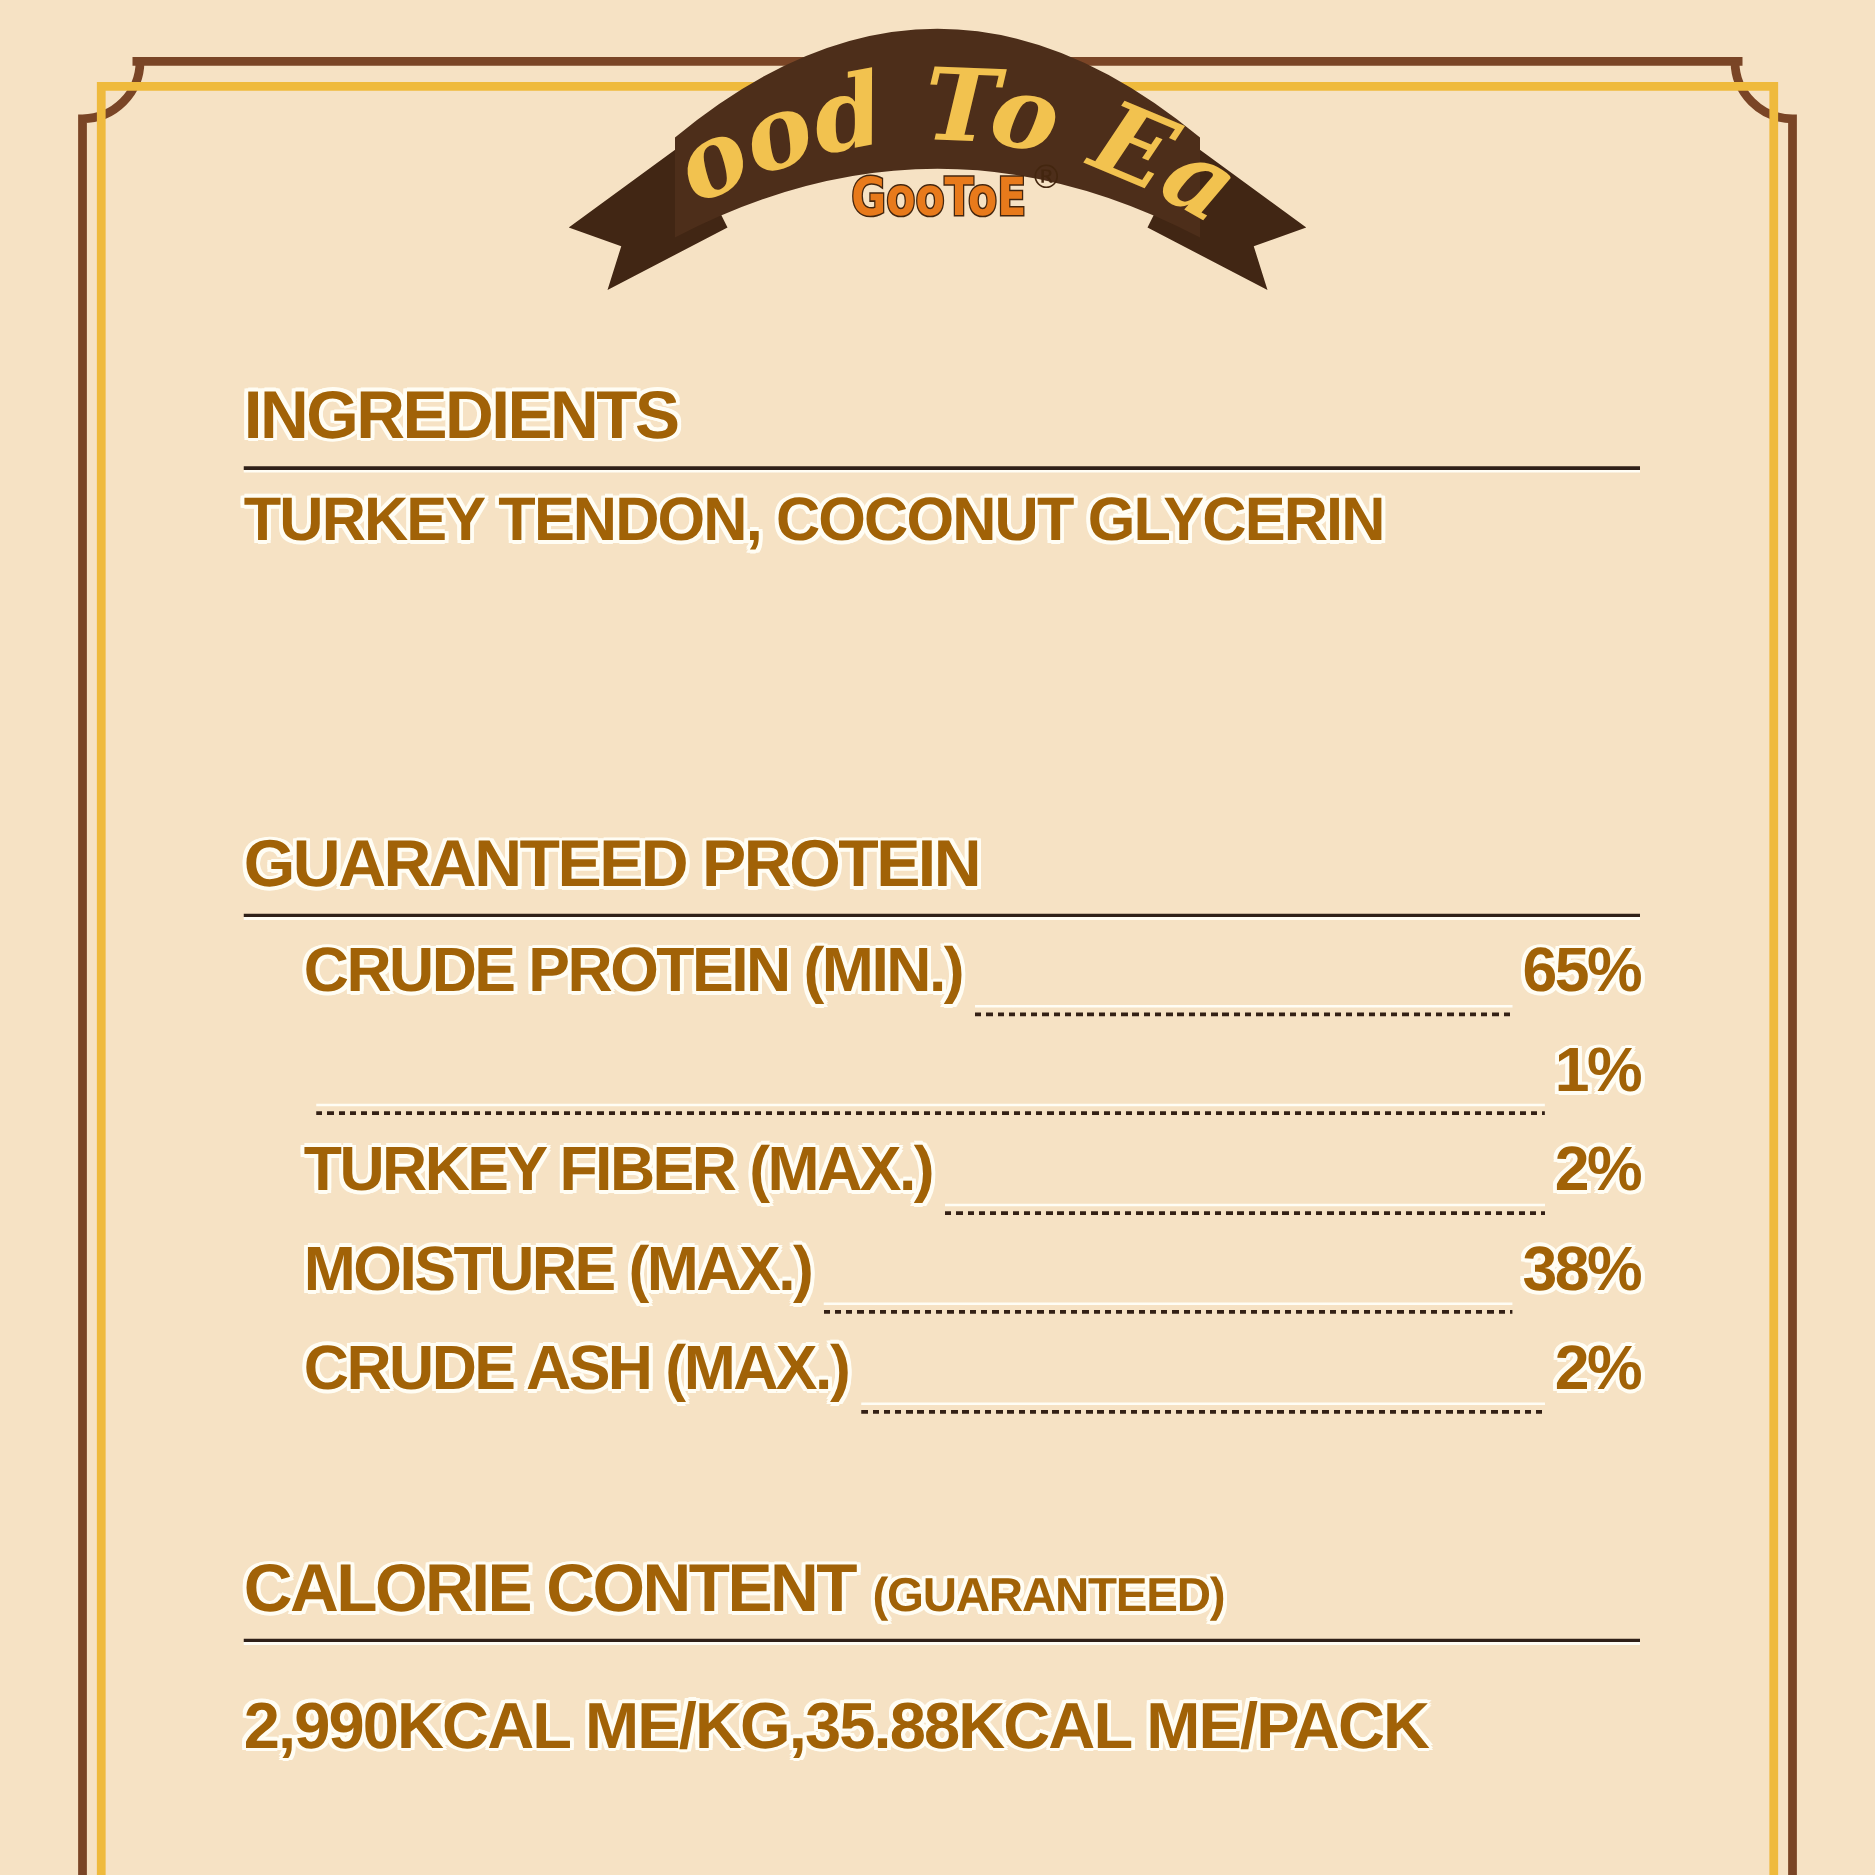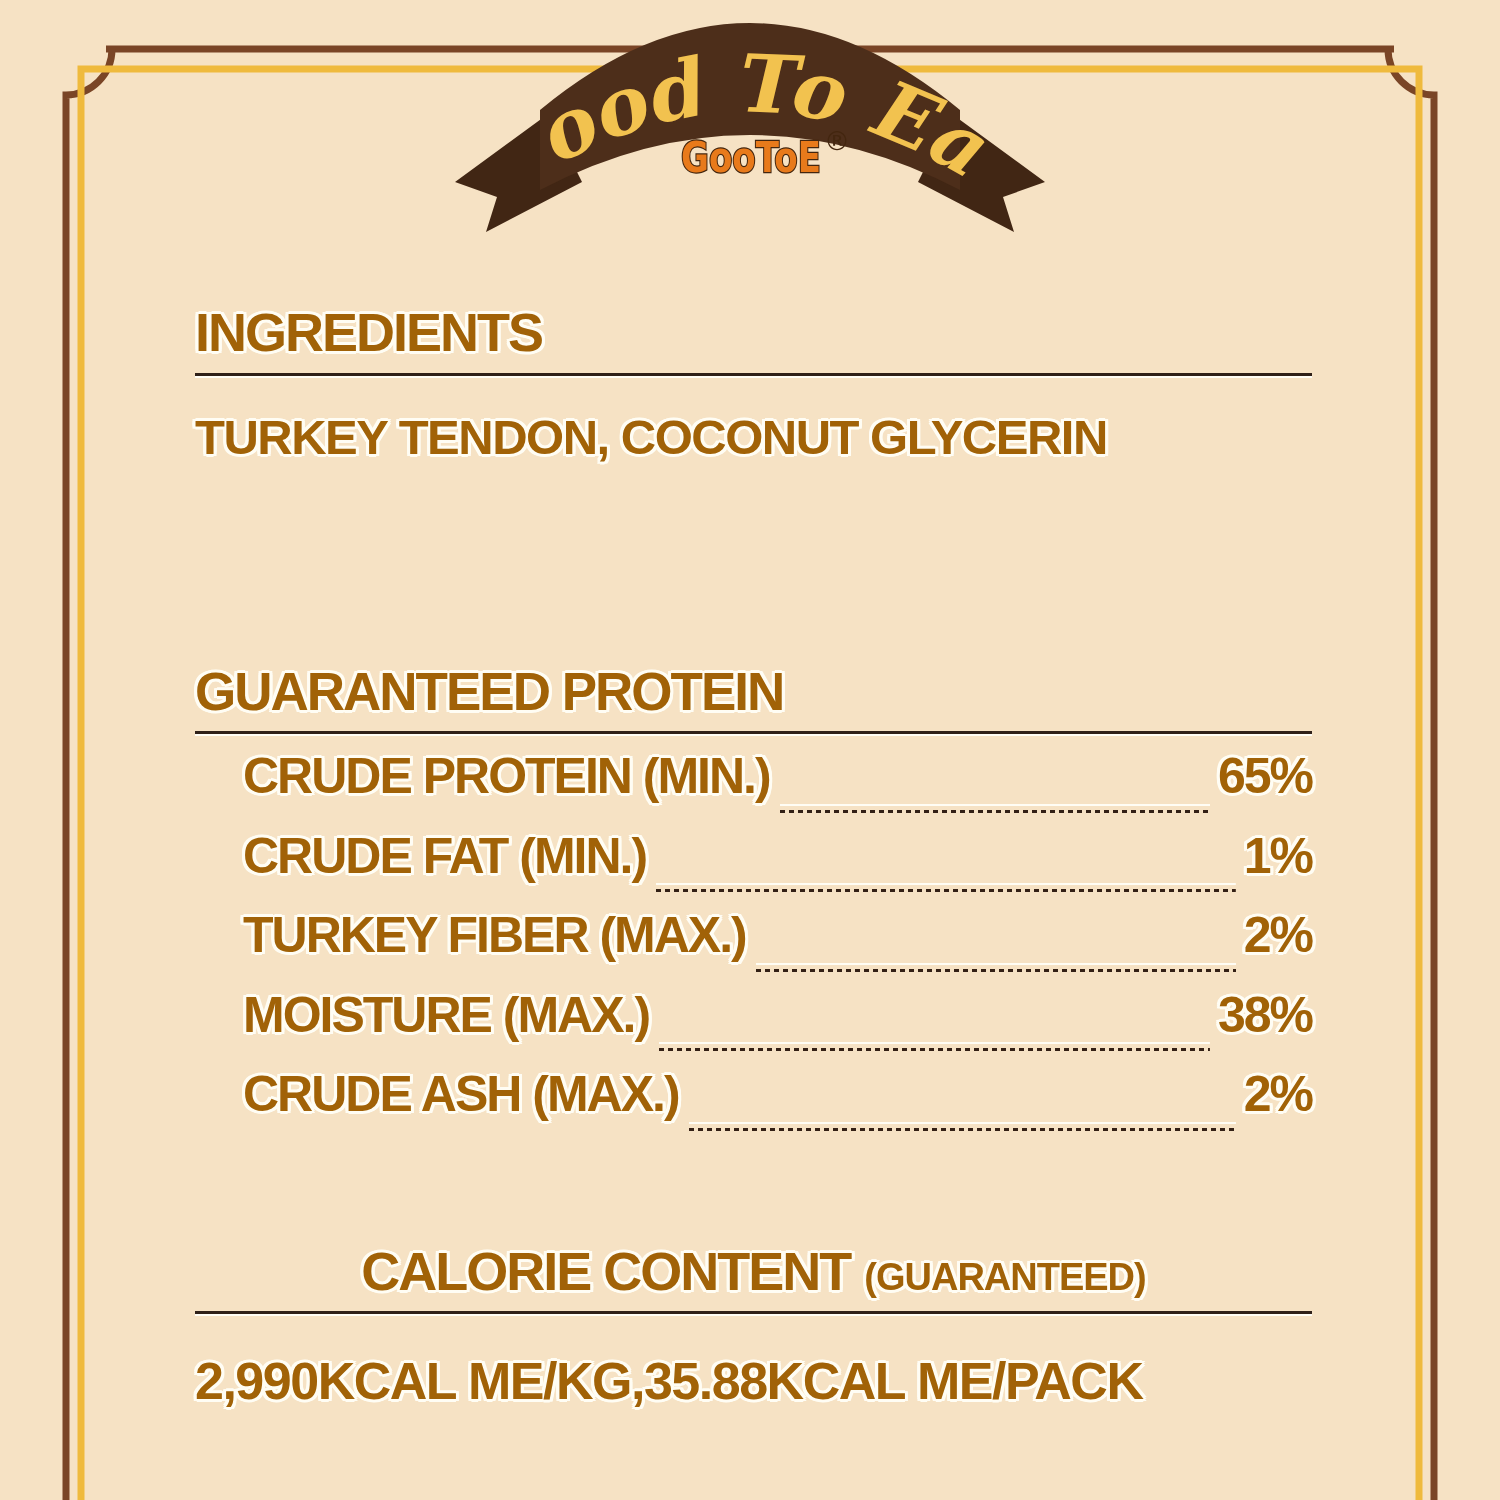--- a/index.html
+++ b/index.html
@@ -20,21 +20,21 @@
       3px 0 0 #fffdf4,-3px 0 0 #fffdf4,0 3px 0 #fffdf4,0 -3px 0 #fffdf4,
       2px 2px 0 #fffdf4,-2px 2px 0 #fffdf4,2px -2px 0 #fffdf4,-2px -2px 0 #fffdf4,
       3px 2px 0 #fffdf4,-3px 2px 0 #fffdf4,3px -2px 0 #fffdf4,-3px -2px 0 #fffdf4;
   }
   .sec{position:absolute;left:195px;width:1117px;z-index:3;}
   .h1{
     font-size:54px;font-weight:700;letter-spacing:-2px;line-height:1;
     white-space:nowrap;
   }
   .h1-sub{font-size:38px;font-weight:700;letter-spacing:-1px;}
-  .h1row{display:flex;align-items:baseline;gap:14px;justify-content:center;}
+  .h1row{display:flex;align-items:baseline;gap:14px;}
   .rule{
     height:5px;width:100%;
     background:linear-gradient(#2f2018 0 3px,#fffdf4 3px 5px);
   }
   .body-text{
     font-size:49px;font-weight:700;letter-spacing:-1.5px;line-height:1.15;
     white-space:nowrap;
   }
   .ga-row{
     display:flex;align-items:baseline;
@@ -74,35 +74,34 @@
     <text font-family="DejaVu Serif, serif" font-style="italic" font-weight="bold" font-size="80" fill="#f2c24f">
       <textPath href="#banner-arc" startOffset="50%" text-anchor="middle">Good To Eat</textPath>
     </text>
     <text x="311" y="150" text-anchor="middle" font-family="DejaVu Sans, sans-serif" font-weight="bold" font-size="42" fill="#e87a1b" stroke="#43260f" stroke-width="2.5" paint-order="stroke" textLength="140" lengthAdjust="spacingAndGlyphs">GooToE</text>
     <text x="384" y="128" font-family="DejaVu Sans, sans-serif" font-size="26" fill="#43260f">®</text>
   </svg>
 
   <div class="sec" style="top:305px;">
     <div class="h1 halo">INGREDIENTS</div>
     <div class="rule" style="margin-top:14px;"></div>
-    <div class="body-text halo" style="margin-top:31px;">TURKEY TENDON, COCONUT GLYCERIN</div>
+    <div class="body-text halo" style="margin-top:10px;">TURKEY TENDON, COCONUT GLYCERIN</div>
   </div>
 
   <div class="sec" style="top:665px;">
     <div class="h1 halo" style="font-size:53px;">GUARANTEED PROTEIN</div>
     <div class="rule" style="margin-top:13px;"></div>
 
     <div style="margin-top:5px;">
       <div class="ga-row">
         <span class="ga-label halo">CRUDE PROTEIN (MIN.)</span>
         <span class="leader"></span>
         <span class="ga-value halo">65%</span>
       </div>
       <div class="ga-row">
-        <span class="ga-label halo">CRUDE FAT (MIN.)</span>
         <span class="leader"></span>
         <span class="ga-value halo">1%</span>
       </div>
       <div class="ga-row">
         <span class="ga-label halo">TURKEY FIBER (MAX.)</span>
         <span class="leader"></span>
         <span class="ga-value halo">2%</span>
       </div>
       <div class="ga-row">
         <span class="ga-label halo">MOISTURE (MAX.)</span>

